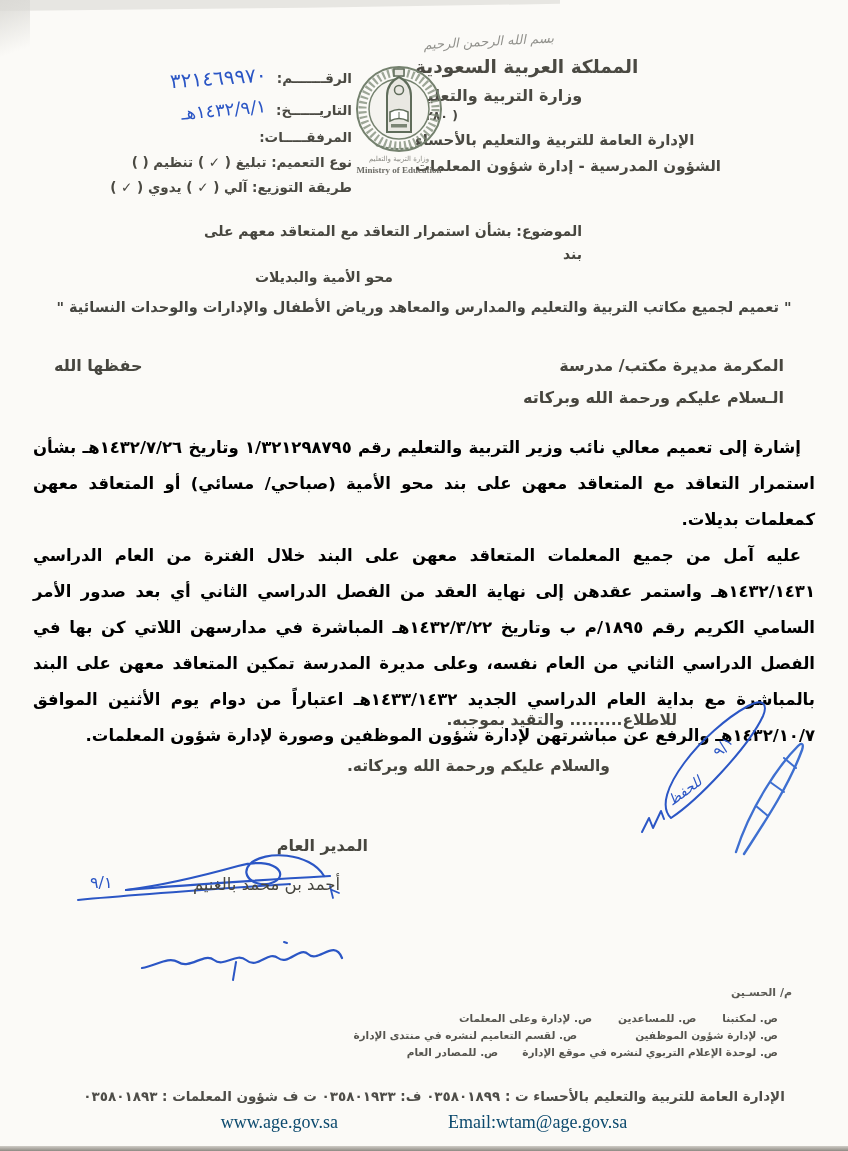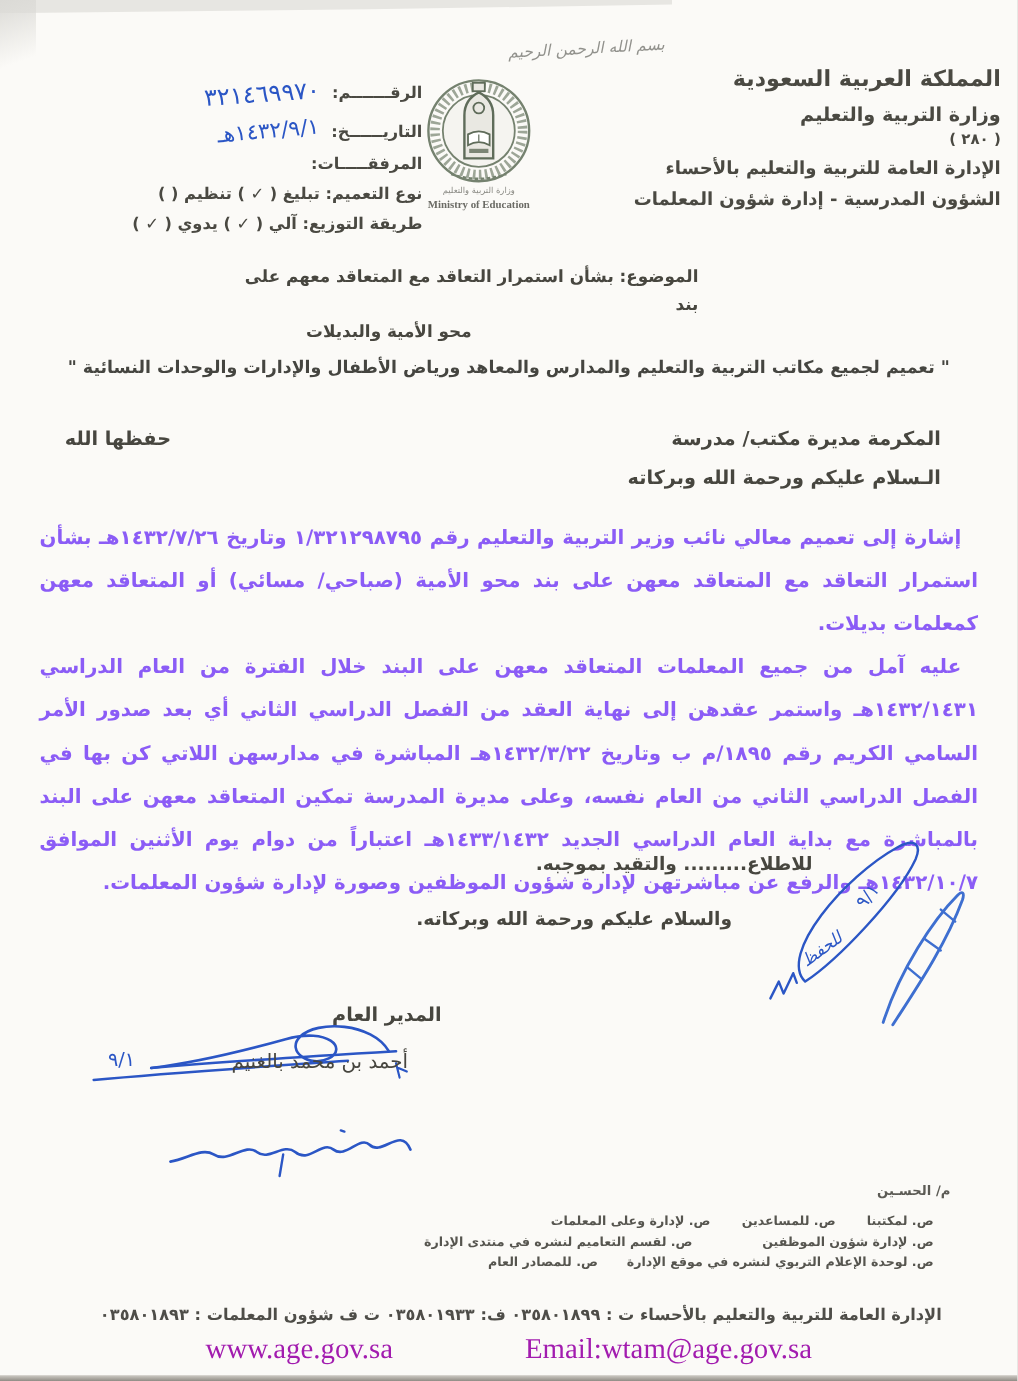--- a/index.html
+++ b/index.html
@@ -20,21 +20,21 @@
   .scan-top{top:0;left:0;width:560px;height:11px;background:#e7e6e2;
     clip-path:polygon(0 0,100% 0,100% 35%,55% 70%,0 100%);}
   .scan-corner{top:0;left:0;width:30px;height:66px;
     background:linear-gradient(160deg,#dbdad6 0%,rgba(219,218,214,0) 75%);}
   .scan-bottom{bottom:0;left:0;right:0;height:5px;
     background:linear-gradient(to bottom,#cfccc6,#8e8a83);}
   
   .bismillah{top:34px;left:414px;width:140px;font-size:13px;color:#91918c;
     transform:rotate(-3deg);font-style:italic;white-space:nowrap;}
   
-  .hdr-right{top:56px;right:14px;width:404px;text-align:right;font-weight:700;}
+  .hdr-right{top:56px;right:29px;width:404px;text-align:left;font-weight:700;}
   .hdr-right .l1{font-size:18.5px;letter-spacing:0;}
   .hdr-right .l2{font-size:16px;margin-top:9px;}
   .hdr-right .l3{font-size:12.5px;margin-top:3px;font-weight:600;}
   .hdr-right .l4{font-size:15px;margin-top:8px;}
   .hdr-right .l5{font-size:15px;margin-top:8px;}
   
   .logo{top:62px;left:346px;width:106px;text-align:center;}
   
   .hdr-left{top:66px;left:16px;width:336px;font-size:13.5px;font-weight:700;}
   .field-row{display:flex;align-items:center;gap:10px;margin-bottom:9px;direction:rtl;}
@@ -45,21 +45,21 @@
   .subject .s2{text-align:center;transform:translateX(-58px);}
   
   .circular{top:299px;left:20px;right:20px;text-align:center;font-size:14.5px;
     font-weight:700;white-space:nowrap;color:#454540;}
   
   .addressee-row{top:356px;right:64px;left:54px;display:flex;justify-content:space-between;
     direction:rtl;font-size:16px;font-weight:700;}
   .greeting{top:388px;right:64px;font-size:16px;font-weight:700;}
   
   .body-text{top:430px;right:33px;left:33px;font-size:16.5px;font-weight:600;
-    line-height:36px;text-align:justify;color:#8b5cf6;}
+    line-height:36px;text-align:justify;color:#000000;}
   .body-text p{margin:0;text-indent:14px;}
   
   .closing1{top:711px;right:171px;font-size:15.5px;font-weight:700;}
   .closing2{top:757px;right:238px;font-size:15.5px;font-weight:700;margin-left:40px;}
   
   .annotation{top:696px;right:22px;width:210px;height:158px;}
   
   .sig-title{top:836px;left:238px;width:130px;font-size:16px;font-weight:700;}
   .sig-scribble{top:846px;left:62px;width:285px;height:68px;}
   .sig-name{top:875px;left:84px;width:256px;text-align:right;font-size:16.5px;font-weight:400;}
@@ -68,21 +68,21 @@
   .secretary{top:986px;right:56px;font-size:11px;font-weight:700;color:#5c5b55;}
   .distribution{top:1012px;right:70px;font-size:10.5px;font-weight:700;color:#56554f;}
   .dist-row{display:flex;direction:rtl;justify-content:flex-start;margin-bottom:5px;white-space:nowrap;}
   .dist-row.g1{gap:26px;}
   .dist-row.g2{gap:58px;}
   .dist-row.g3{gap:24px;}
   
   .footer-contact{top:1088px;left:0;right:0;text-align:center;font-size:13.5px;
     font-weight:700;color:#4e4d48;transform:translateX(10px);white-space:nowrap;}
   .footer-web{top:1112px;left:0;right:0;display:flex;justify-content:center;gap:110px;
-    font-family:"Liberation Serif",serif;font-size:24px;color:#a21caf;}
+    font-family:"Liberation Serif",serif;font-size:18px;color:#0c4a6e;}
   svg .stroke-blue{stroke:#2b56c5;fill:none;stroke-linecap:round;stroke-linejoin:round;}
   svg .stroke-blue2{stroke:#3e6fd0;fill:none;stroke-linecap:round;stroke-linejoin:round;}
 </style>
 </head>
 <body>
 
 <div class="page">
 
   <div class="abs scan-top"></div>
   <div class="abs scan-corner"></div>

